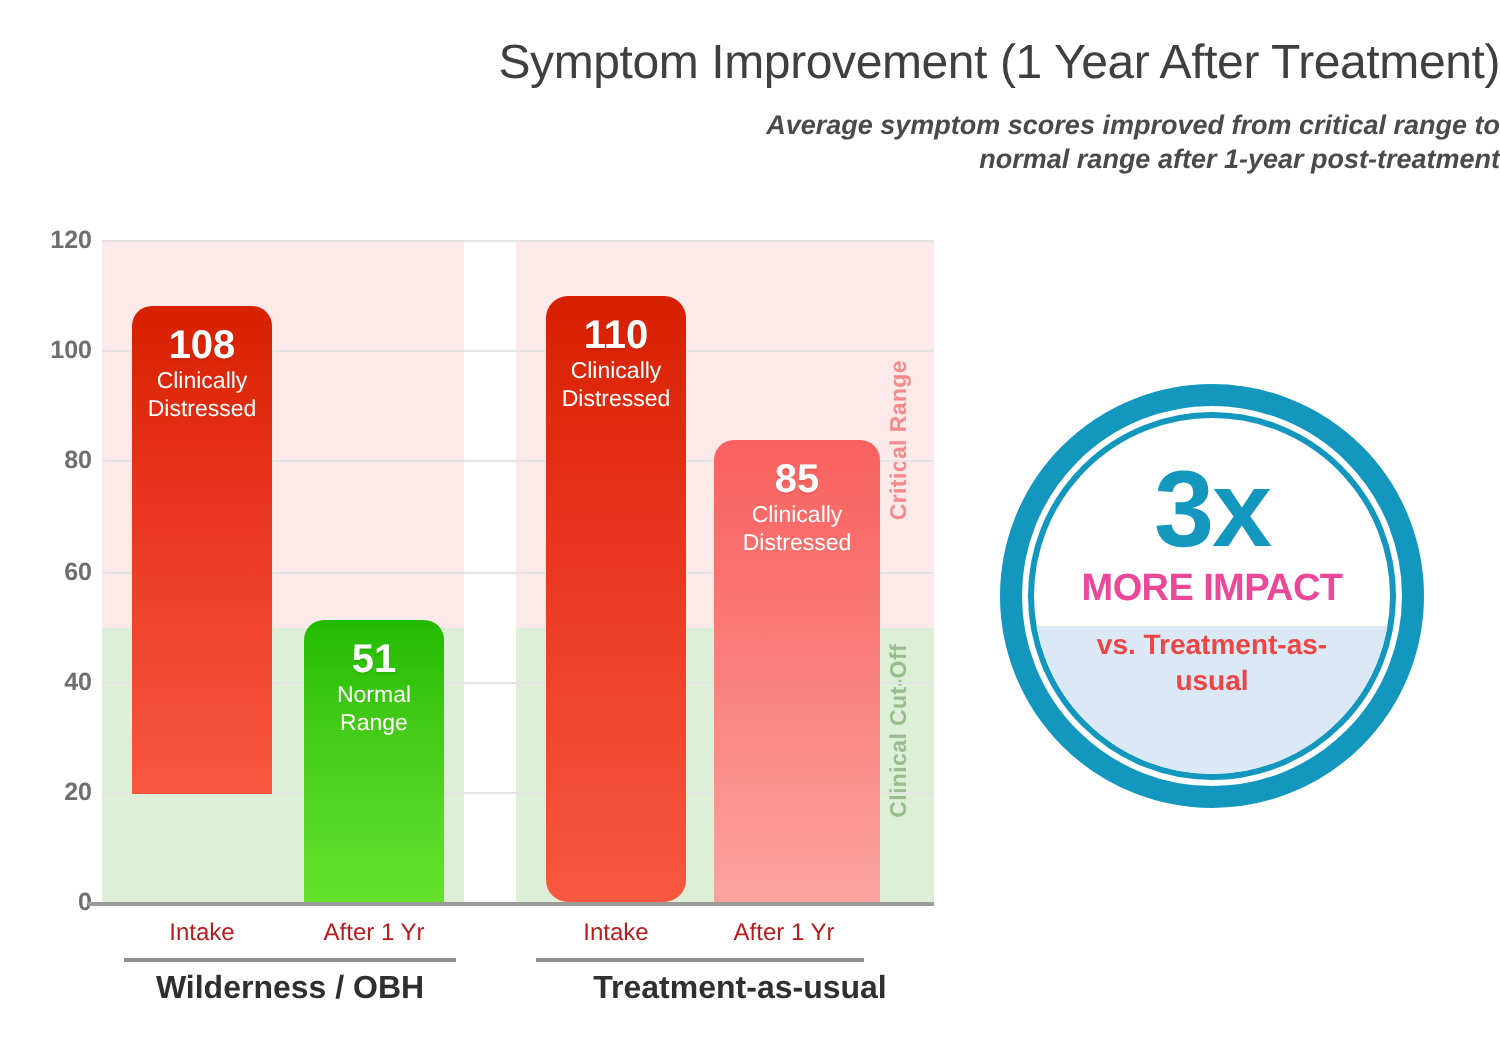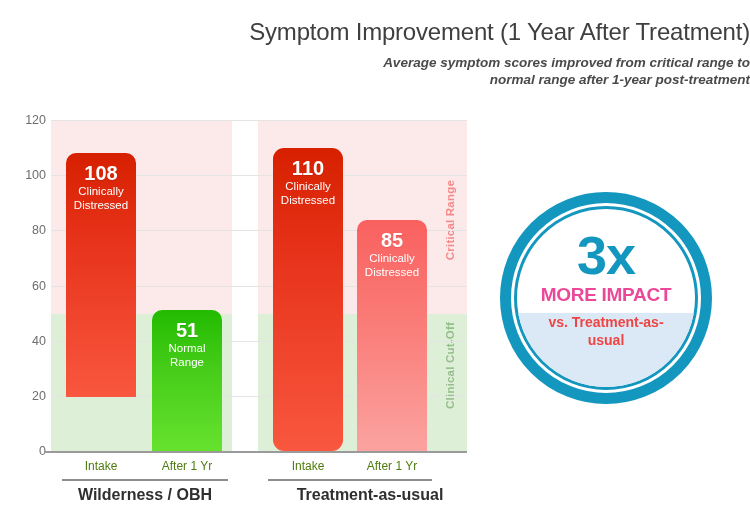--- a/index.html
+++ b/index.html
@@ -52,20 +52,21 @@
   }
 
   .y-label {
     position: absolute;
     right: 0;
     width: 44px;
     text-align: right;
     font-size: 12.5px;
     color: #6e6e6e;
     transform: translateY(-50%);
+    font-weight: bold;
   }
   #y-axis {
     position: absolute;
     left: 0;
     top: 0;
     width: 46px;
     height: 521px;
   }
 
   .gridline {
@@ -127,21 +128,21 @@
   }
   .bar-intake-a { background: linear-gradient(180deg, #d62000 0%, #e8341c 38%, #f9573f 100%); }
   .bar-after-a  { background: linear-gradient(180deg, #22bb00 0%, #45cc18 40%, #66e22e 100%); }
   .bar-intake-b { background: linear-gradient(180deg, #d62000 0%, #e8341c 38%, #f9573f 100%); border-radius: 11px; }
   .bar-after-b  { background: linear-gradient(180deg, #f9615f 0%, #fa7c78 45%, #fba3a0 100%); }
 
   
   .tick-label {
     position: absolute;
     font-size: 12px;
-    color: #4d7c0f;
+    color: #b91c1c;
     text-align: left;
     transform: translateX(-50%);
   }
   .group-rule {
     position: absolute;
     height: 2px;
     background: #8d8d8d;
   }
   .group-label {
     position: absolute;
@@ -274,21 +275,21 @@
     </span>
   </div>
 
   <div class="bar bar-intake-b" style="left:273px; top:148px; width:70px; height:303px;">
     <span class="bar-value">110</span>
     <span class="bar-caption">
       <span>Clinically Distressed</span>
     </span>
   </div>
 
-  <div class="bar bar-after-b" style="left:357px; top:220px; width:70px; height:231px;">
+  <div class="bar bar-after-b" style="left:357px; top:220px; width:83px; height:231px;">
     <span class="bar-value">85</span>
     <span class="bar-caption">
       <span>Clinically Distressed</span>
     </span>
   </div>
 
   <div class="axis-baseline" style="top:451px;"></div>
 
   <div class="tick-label" style="left:101px; top:459px;">Intake</div>
   <div class="tick-label" style="left:187px; top:459px;">After 1 Yr</div>

